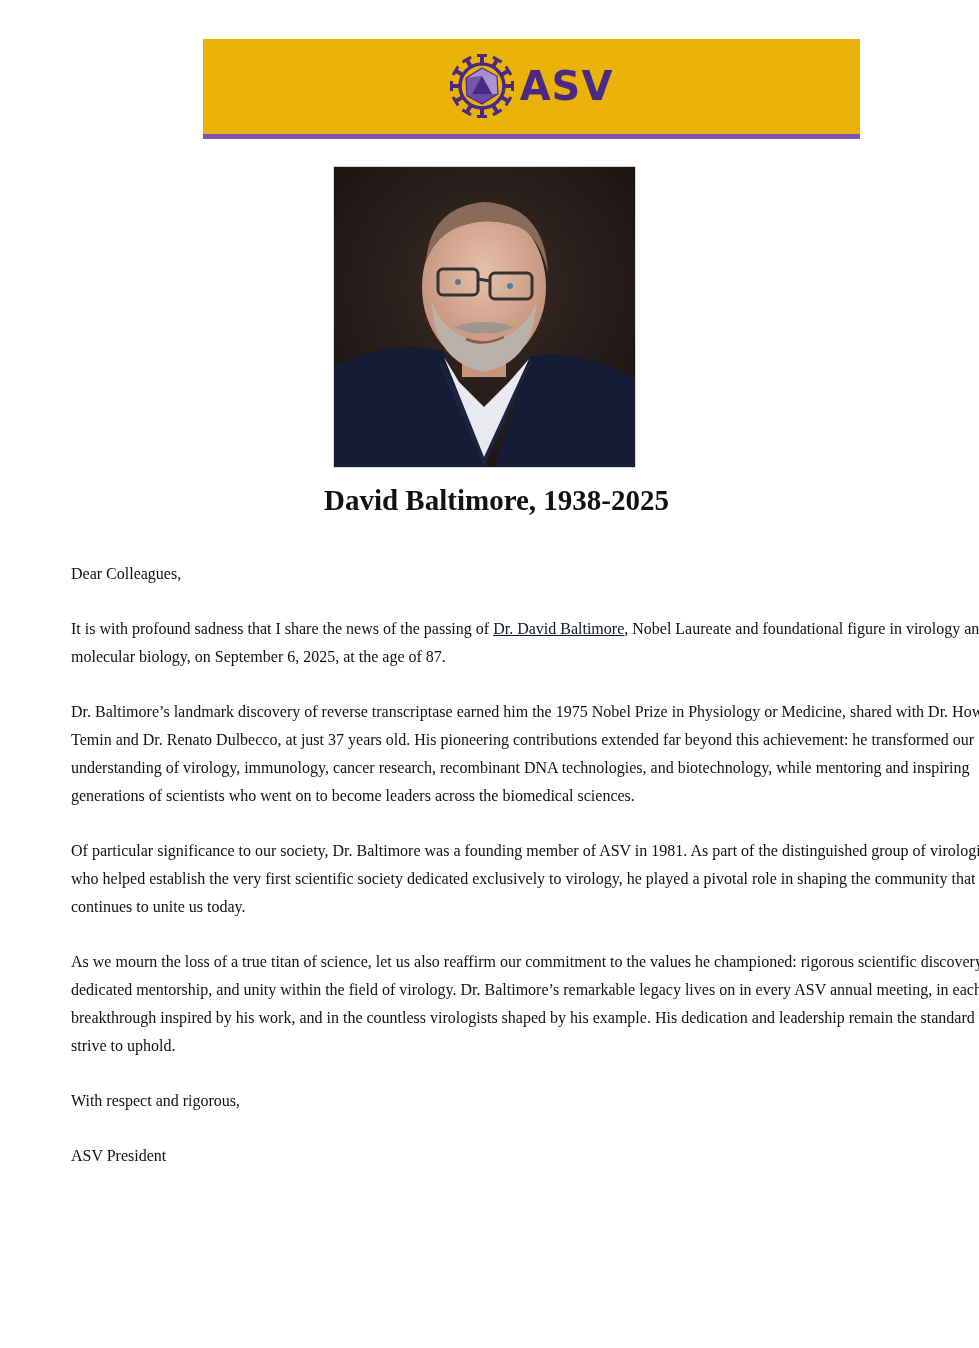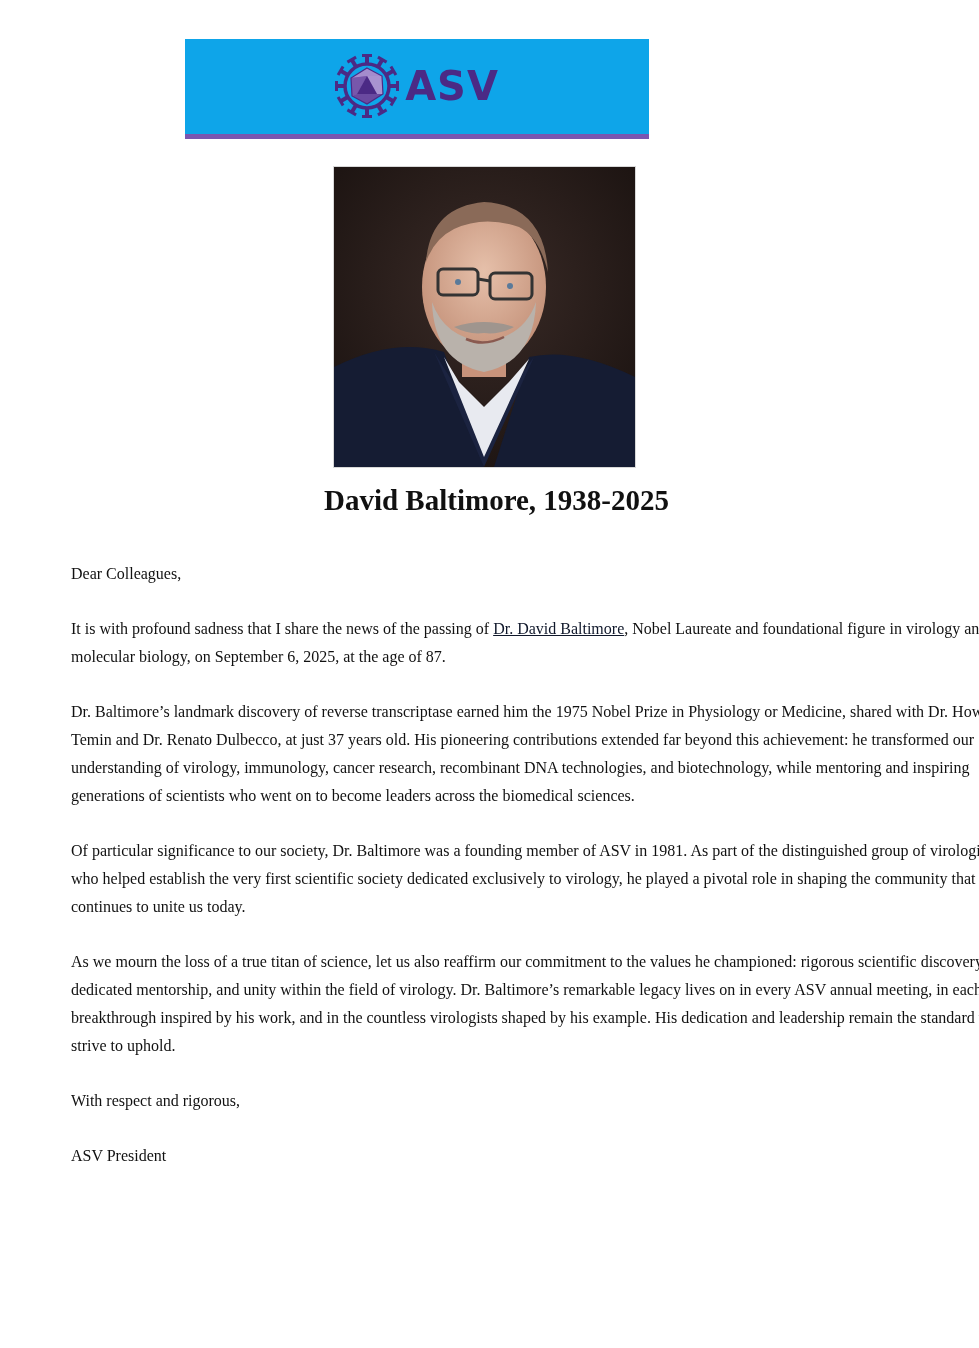--- a/index.html
+++ b/index.html
@@ -10,25 +10,25 @@
     body {
       width: 979px;
       height: 1348px;
       position: relative;
       overflow: hidden;
       font-family: "Liberation Serif", "DejaVu Serif", serif;
       color: #111111;
     }
     .banner {
       position: absolute;
-      left: 185px;
+      left: 203px;
       top: 39px;
-      width: 464px;
+      width: 657px;
       height: 95px;
-      background: #0ea5e9;
+      background: #eab308;
       border-bottom: 5px solid #7a56b0;
       display: flex;
       align-items: center;
       justify-content: center;
     }
     .banner-inner {
       display: flex;
       align-items: center;
       gap: 6px;
       margin-top: -2px;

